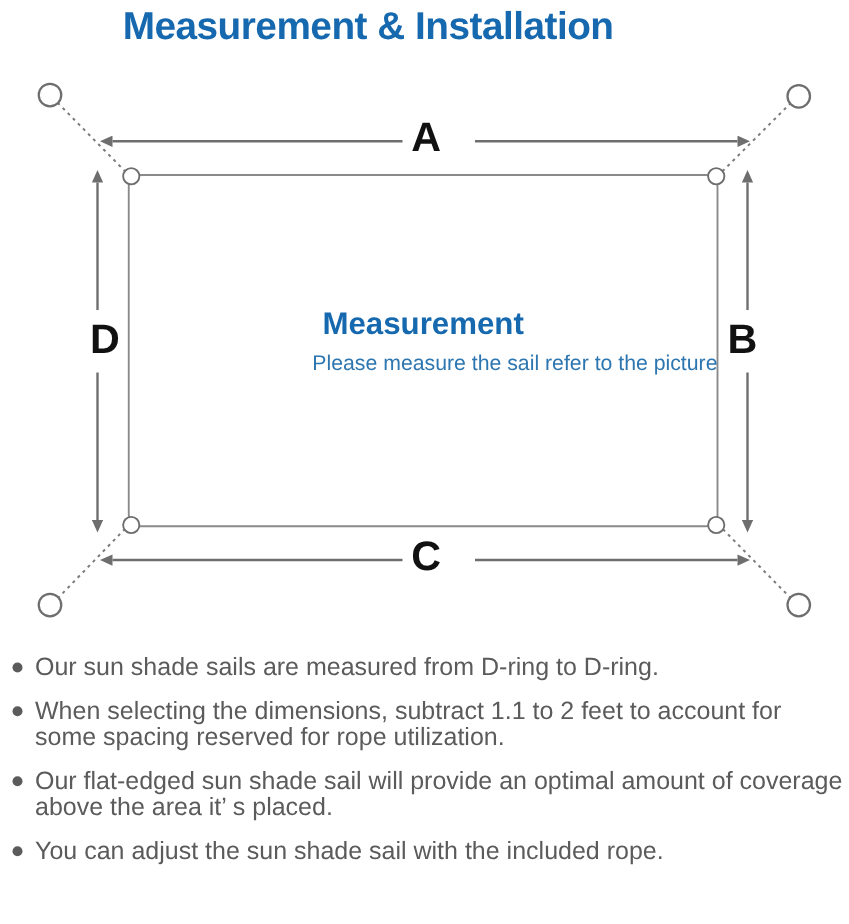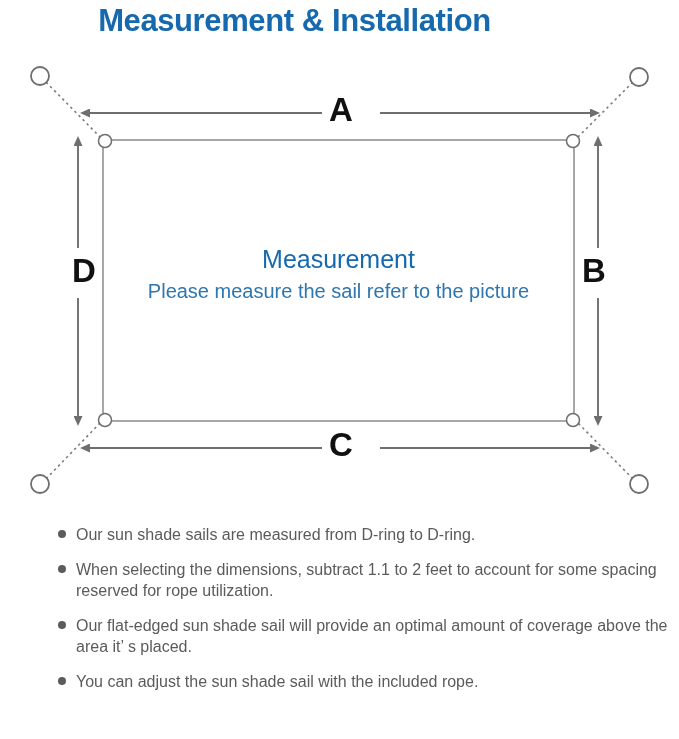--- a/index.html
+++ b/index.html
@@ -62,48 +62,48 @@
   #sail-caption {
     position: absolute;
     left: 103px;
     top: 140px;
     width: 471px;
     text-align: center;
     pointer-events: none;
   }
   #sail-caption .cap-title {
     font-size: 25px;
-    font-weight: normal;
+    font-weight: bold;
     color: #1669ae;
     line-height: 30px;
     margin-top: 56px;
   }
   #sail-caption .cap-sub {
-    font-size: 20px;
+    font-size: 17px;
     color: #2d76b0;
     line-height: 20px;
     margin-top: 7px;
+    text-align: right;
   }
 
   
   #notes {
     position: absolute;
     left: 0;
     top: 524px;
     width: 679px;
   }
   .note {
     position: relative;
     padding-left: 28px;
     padding-right: 4px;
     margin-bottom: 14px;
     color: #5b5b5b;
-    font-size: 16px;
+    font-size: 20px;
     line-height: 21px;
-    margin-left: 48px;
   }
   .note .bullet {
     position: absolute;
     left: 10px;
     top: 6px;
     width: 8px;
     height: 8px;
     border-radius: 50%;
     background: #5b5b5b;
     display: block;

